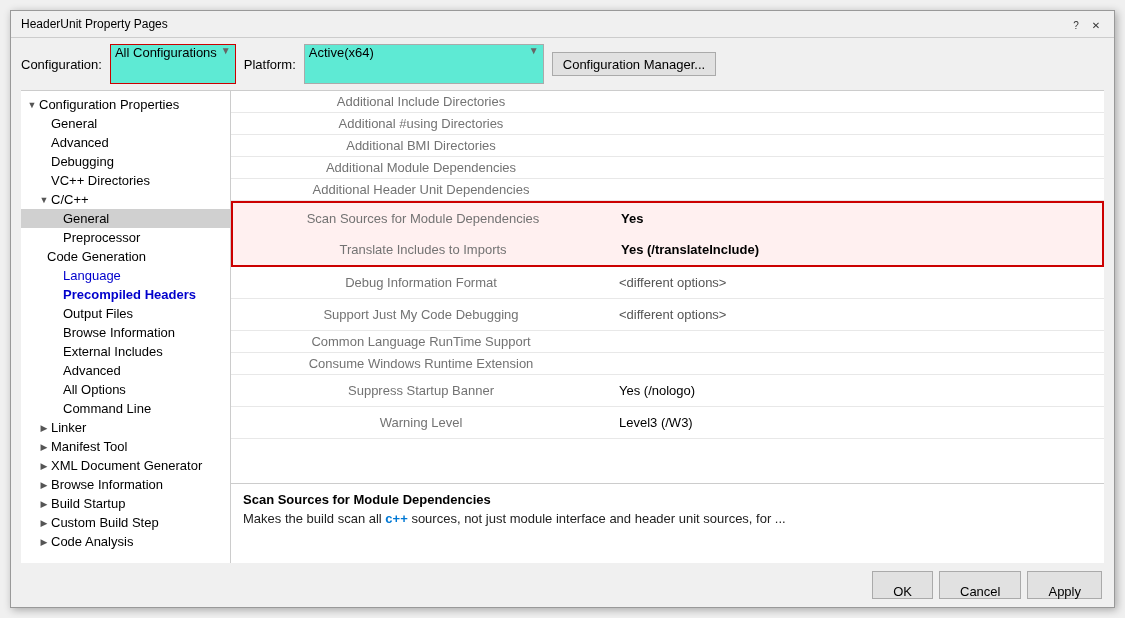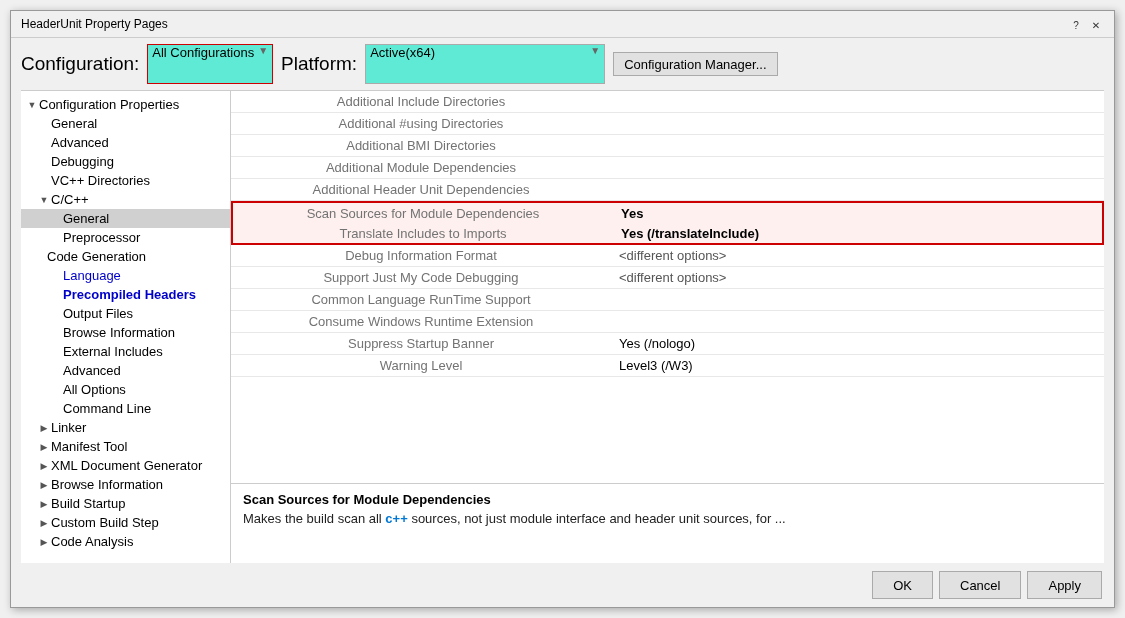--- a/index.html
+++ b/index.html
@@ -50,21 +50,21 @@
       color: #333;
     }
     .config-bar {
       display: flex;
       align-items: center;
       padding: 6px 10px;
       gap: 8px;
       background: #f0f0f0;
     }
     .config-label {
-      font-size: 19px;
+      font-size: 13px;
       white-space: nowrap;
     }
     .config-dropdown {
       height: 40px;
       border: 1px solid #c00;
       background: #5eead4;
       display: flex;
       align-items: flex-start;
       padding: 0 4px;
       flex: 0 0 auto;
@@ -151,21 +151,21 @@
       font-size: 13px;
     }
     .prop-name {
       flex: 0 0 380px;
       padding: 2px 8px;
       color: #737373;
       text-align: center;
     }
     .prop-value {
       flex: 1;
-      padding: 2px 8px;
+      padding: 8px 8px;
       color: #000;
     }
     .prop-value.bold { font-weight: bold; }
     .prop-value.gray { color: #555; }
     
     .desc-panel {
       border-top: 1px solid #ccc;
       background: white;
       padding: 8px 12px;
       min-height: 80px;
@@ -186,21 +186,21 @@
     
     .bottom-bar {
       display: flex;
       justify-content: flex-end;
       padding: 8px 12px;
       gap: 6px;
       background: #f0f0f0;
     }
     .bottom-btn {
       height: 28px;
-      padding: 6px 20px;
+      padding: 12px 20px;
       background: #e1e1e1;
       border: 1px solid #aaa;
       cursor: pointer;
       font-size: 13px;
     }
   </style>
 </head>
 <body>
 
 <div class="dialog">

